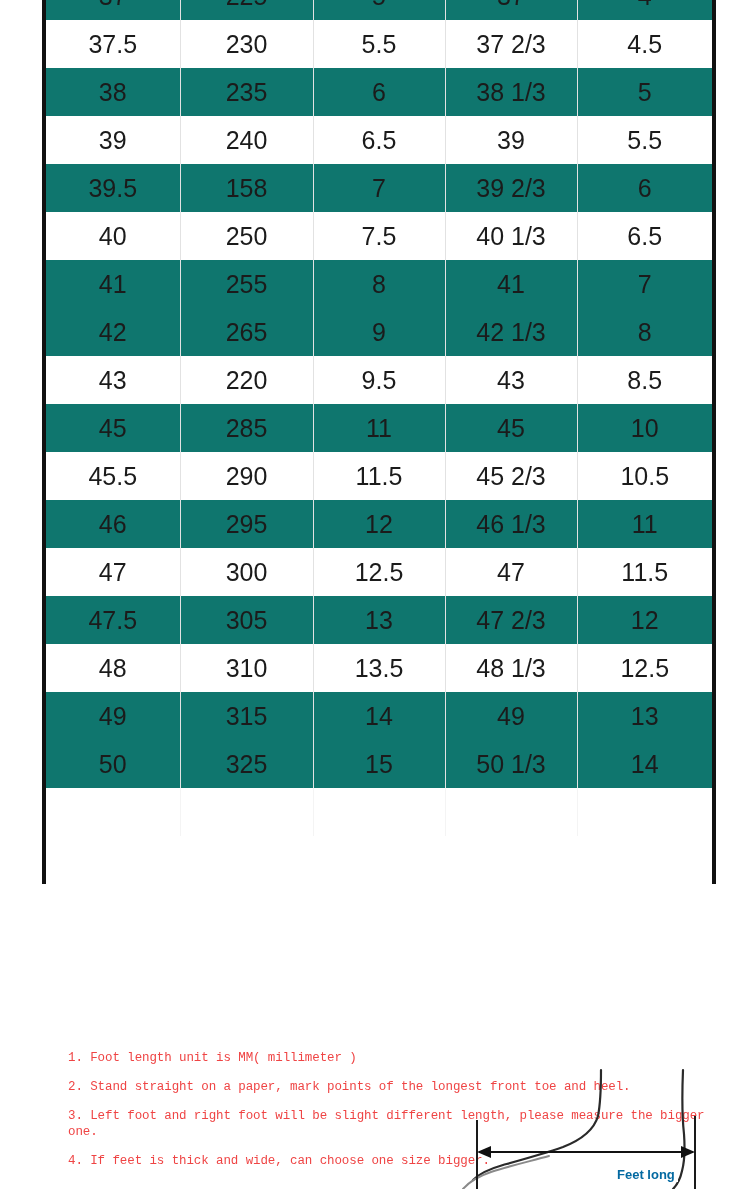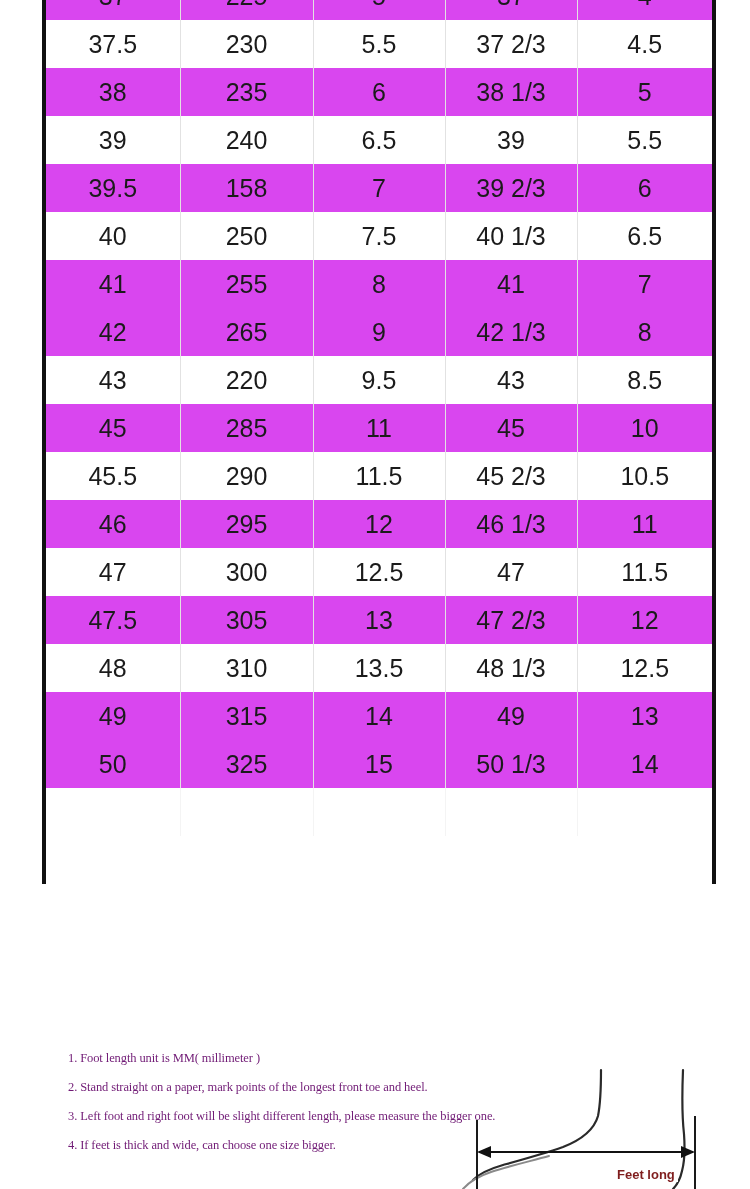--- a/index.html
+++ b/index.html
@@ -52,21 +52,21 @@
     vertical-align: middle;
     font-size: 25px;
     color: #1b1b1b;
     font-family: "Liberation Sans", sans-serif;
     font-stretch: condensed;
     border-right: 1px solid #e2e2e2;
     padding: 0;
     white-space: nowrap;
   }
   .size-table td:last-child { border-right: none; }
-  .size-table tr.odd  td { background: #d946ef; }
+  .size-table tr.odd  td { background: #0f766e; }
   .size-table tr.even td { background: #ffffff; }
   
   .size-table tr.spacer td {
     background: #ffffff;
     height: 48px;
     border-right: 1px solid #f4f4f4;
   }
 
   
   col.c0 { width: 134px; }
@@ -78,22 +78,22 @@
   
   .notes {
     position: absolute;
     left: 22px;
     top: 1050px;
     width: 640px;
   }
   .note {
     font-size: 12.5px;
     line-height: 16px;
-    color: #701a75;
-    font-family: Liberation Serif, serif;
+    color: #ef4444;
+    font-family: Liberation Mono, monospace;
     margin-bottom: 13px;
     letter-spacing: -0.1px;
   }
   .note .cont {
     display: block;
     padding-left: 13px;
   }
 
   
   .foot-diagram {
@@ -105,21 +105,21 @@
     pointer-events: none;
   }
   .foot-diagram svg { display: block; }
 
   .diagram-caption {
     position: absolute;
     left: 568px;
     top: 1167px;
     font-size: 13px;
     font-weight: bold;
-    color: #7f1d1d;
+    color: #0369a1;
     font-family: "Liberation Sans", sans-serif;
     background: #ffffff;
     padding: 0 3px;
     white-space: nowrap;
   }
 </style>
 </head>
 <body>
 
 <div class="page-frame">

